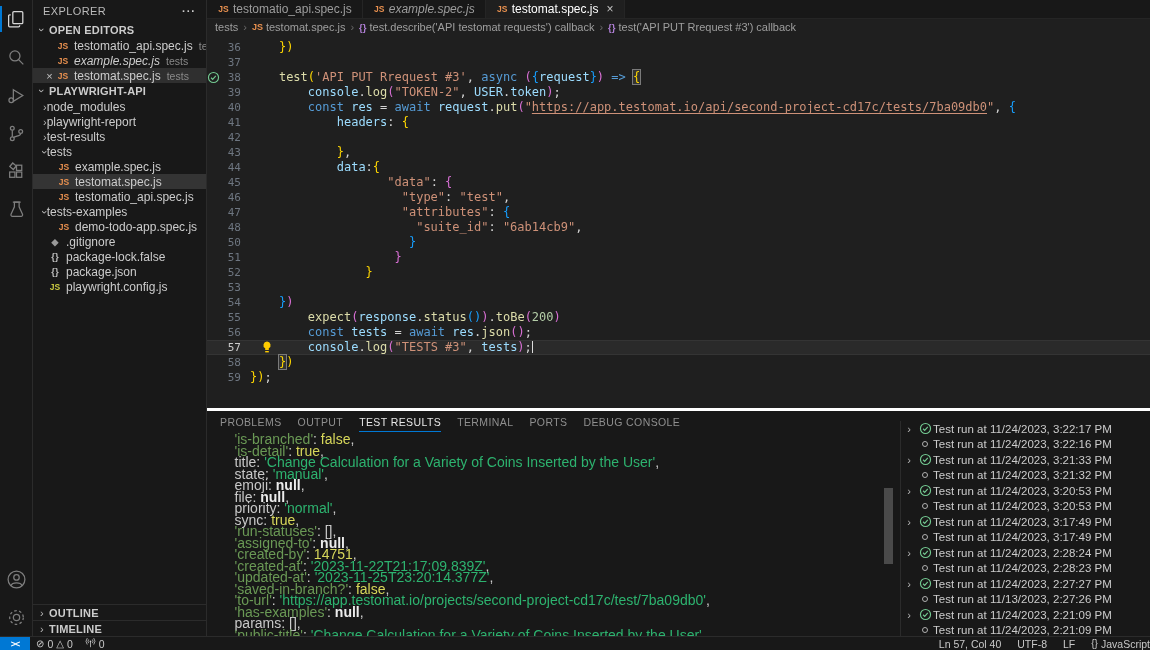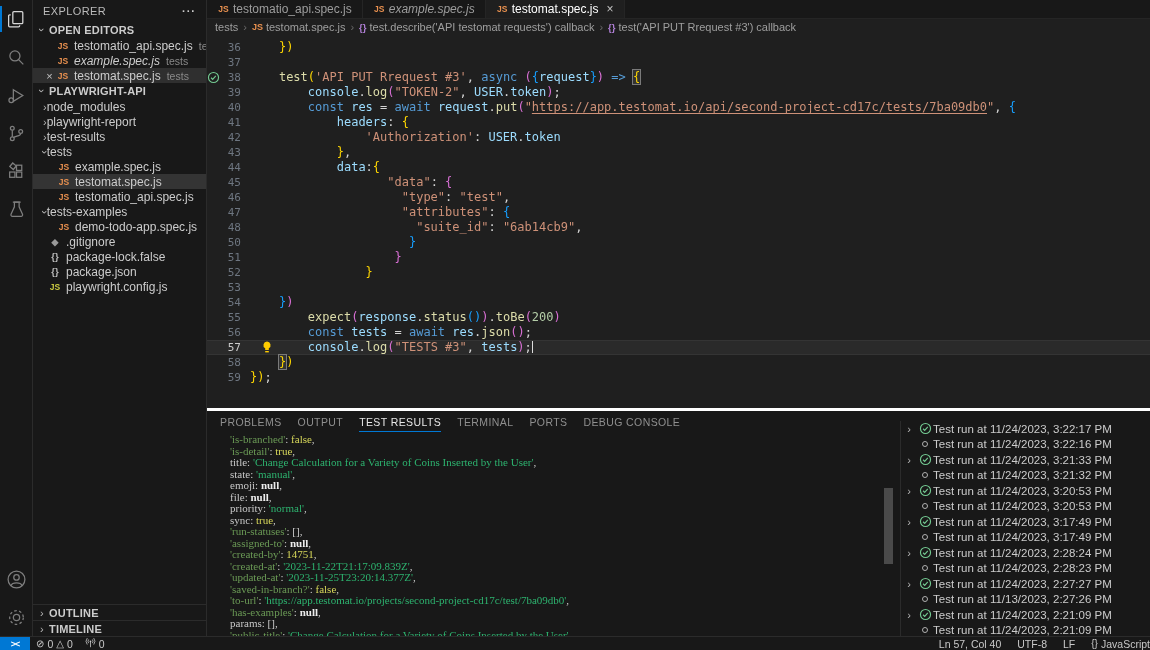--- a/index.html
+++ b/index.html
@@ -67,21 +67,21 @@
   .s-num{color:#b5cea8} .s-pun{color:#d4d4d4} .s-b1{color:#ffd700} .s-b2{color:#da70d6} .s-b3{color:#179fff}
   .s-link{color:#ce9178; text-decoration:underline; text-underline-offset:2px;}
   .s-box{outline:1px solid #7a7a7a; background:rgba(110,110,110,.25);}
   .s-caret{display:inline-block; width:0; height:12px; border-left:1.4px solid #dcdcdc; vertical-align:-2px;}
   
   .panel { height:228px; flex:none; border-top:3px solid #ffffff; background:#181818; position:relative; }
   .panel-tabs { height:22px; display:flex; align-items:center; gap:16px; padding-left:13px; }
   .ptab { font-size:10.5px; letter-spacing:.4px; color:#8f8f8f; padding:3px 0; }
   .ptab.active { color:#e7e7e7; border-bottom:1px solid #0078d4; }
   .output { position:absolute; left:0; top:22px; right:258px; bottom:0; overflow:hidden;
-    font-family:Liberation Serif, serif; font-size:11px; line-height:11.5px; padding:1px 0 0 12px; white-space:pre; }
+    font-family:Liberation Sans, sans-serif; font-size:14px; line-height:11.5px; padding:1px 0 0 12px; white-space:pre; }
   .o-key{color:#c8c8c8} .o-str{color:#2db36f} .o-strk{color:#6a9955} .o-num{color:#d7d75a}
   .o-bool{color:#d7d75a} .o-null{color:#ececec; font-weight:bold} .o-pun{color:#cccccc} .o-ind{color:#cccccc}
   .out-scrollbar { position:absolute; right:257px; top:77px; width:9px; height:76px; background:#4a4a4a; }
   .runs { position:absolute; right:0; top:10px; bottom:0; width:250px; border-left:1px solid #2b2b2b; overflow:hidden; background:#181818; }
   .run-row { height:15.5px; display:flex; align-items:center; font-size:11.5px; color:#cccccc; white-space:nowrap; }
   .run-row .chev { width:16px; text-align:center; flex:none; }
   .run-row.child { padding-left:16px; }
   .run-ico { width:16px; flex:none; display:flex; align-items:center; justify-content:center; }
   .dot-circle { width:6px; height:6px; border:1px solid #b0b0b0; border-radius:50%; }
   
@@ -294,21 +294,21 @@
     <div class="editor" id="editor">
         <div class="code-line"><span class="deco"></span><span class="lnum">36</span><span class="lgap"></span><span class="ltext"><span class="s-pun">    </span><span class="s-b1">})</span></span></div>
         <div class="code-line"><span class="deco"></span><span class="lnum">37</span><span class="lgap"></span><span class="ltext"></span></div>
         <div class="code-line"><span class="deco"><svg width="13" height="13" viewBox="0 0 16 16">
               <circle cx="8" cy="8" r="6.2" fill="none" stroke="#73c991" stroke-width="1.4"></circle>
               <path d="M5 8.3l2 2 3.8-4.2" fill="none" stroke="#73c991" stroke-width="1.4"></path>
             </svg></span><span class="lnum">38</span><span class="lgap"></span><span class="ltext"><span class="s-pun">    </span><span class="s-fn">test</span><span class="s-b1">(</span><span class="s-str">'API PUT Rrequest #3'</span><span class="s-pun">, </span><span class="s-kw">async</span><span class="s-pun"> </span><span class="s-b2">(</span><span class="s-b3">{</span><span class="s-var">request</span><span class="s-b3">}</span><span class="s-b2">)</span><span class="s-pun"> </span><span class="s-kw">=&gt;</span><span class="s-pun"> </span><span class="s-b1 s-box">{</span></span></div>
         <div class="code-line"><span class="deco"></span><span class="lnum">39</span><span class="lgap"></span><span class="ltext"><span class="s-pun">        </span><span class="s-var">console</span><span class="s-pun">.</span><span class="s-fn">log</span><span class="s-b2">(</span><span class="s-str">"TOKEN-2"</span><span class="s-pun">, </span><span class="s-var">USER</span><span class="s-pun">.</span><span class="s-var">token</span><span class="s-b2">)</span><span class="s-pun">;</span></span></div>
         <div class="code-line"><span class="deco"></span><span class="lnum">40</span><span class="lgap"></span><span class="ltext"><span class="s-pun">        </span><span class="s-kw">const</span><span class="s-pun"> </span><span class="s-var">res</span><span class="s-pun"> = </span><span class="s-kw">await</span><span class="s-pun"> </span><span class="s-var">request</span><span class="s-pun">.</span><span class="s-fn">put</span><span class="s-b2">(</span><span class="s-str">"</span><span class="s-link">https://app.testomat.io/api/second-project-cd17c/tests/7ba09db0</span><span class="s-str">"</span><span class="s-pun">, </span><span class="s-b3">{</span></span></div>
         <div class="code-line"><span class="deco"></span><span class="lnum">41</span><span class="lgap"></span><span class="ltext"><span class="s-pun">            </span><span class="s-var">headers</span><span class="s-pun">: </span><span class="s-b1">{</span></span></div>
-        <div class="code-line"><span class="deco"></span><span class="lnum">42</span><span class="lgap"></span><span class="ltext"><span class="s-pun">                </span><span class="s-str">'Authorization'</span><span class="s-pun">: </span><span class="s-var">USER</span><span class="s-pun">.</span><span class="s-var">token</span></span></div>
+        <div class="code-line"><span class="deco"></span><span class="lnum">42</span><span class="lgap"></span></div>
         <div class="code-line"><span class="deco"></span><span class="lnum">43</span><span class="lgap"></span><span class="ltext"><span class="s-pun">            </span><span class="s-b1">}</span><span class="s-pun">,</span></span></div>
         <div class="code-line"><span class="deco"></span><span class="lnum">44</span><span class="lgap"></span><span class="ltext"><span class="s-pun">            </span><span class="s-var">data</span><span class="s-pun">:</span><span class="s-b1">{</span></span></div>
         <div class="code-line"><span class="deco"></span><span class="lnum">45</span><span class="lgap"></span><span class="ltext"><span class="s-pun">                   </span><span class="s-str">"data"</span><span class="s-pun">: </span><span class="s-b2">{</span></span></div>
         <div class="code-line"><span class="deco"></span><span class="lnum">46</span><span class="lgap"></span><span class="ltext"><span class="s-pun">                     </span><span class="s-str">"type"</span><span class="s-pun">: </span><span class="s-str">"test"</span><span class="s-pun">,</span></span></div>
         <div class="code-line"><span class="deco"></span><span class="lnum">47</span><span class="lgap"></span><span class="ltext"><span class="s-pun">                     </span><span class="s-str">"attributes"</span><span class="s-pun">: </span><span class="s-b3">{</span></span></div>
         <div class="code-line"><span class="deco"></span><span class="lnum">48</span><span class="lgap"></span><span class="ltext"><span class="s-pun">                       </span><span class="s-str">"suite_id"</span><span class="s-pun">: </span><span class="s-str">"6ab14cb9"</span><span class="s-pun">,</span></span></div>
         <div class="code-line"><span class="deco"></span><span class="lnum">50</span><span class="lgap"></span><span class="ltext"><span class="s-pun">                      </span><span class="s-b3">}</span></span></div>
         <div class="code-line"><span class="deco"></span><span class="lnum">51</span><span class="lgap"></span><span class="ltext"><span class="s-pun">                    </span><span class="s-b2">}</span></span></div>
         <div class="code-line"><span class="deco"></span><span class="lnum">52</span><span class="lgap"></span><span class="ltext"><span class="s-pun">                </span><span class="s-b1">}</span></span></div>
         <div class="code-line"><span class="deco"></span><span class="lnum">53</span><span class="lgap"></span><span class="ltext"></span></div>

